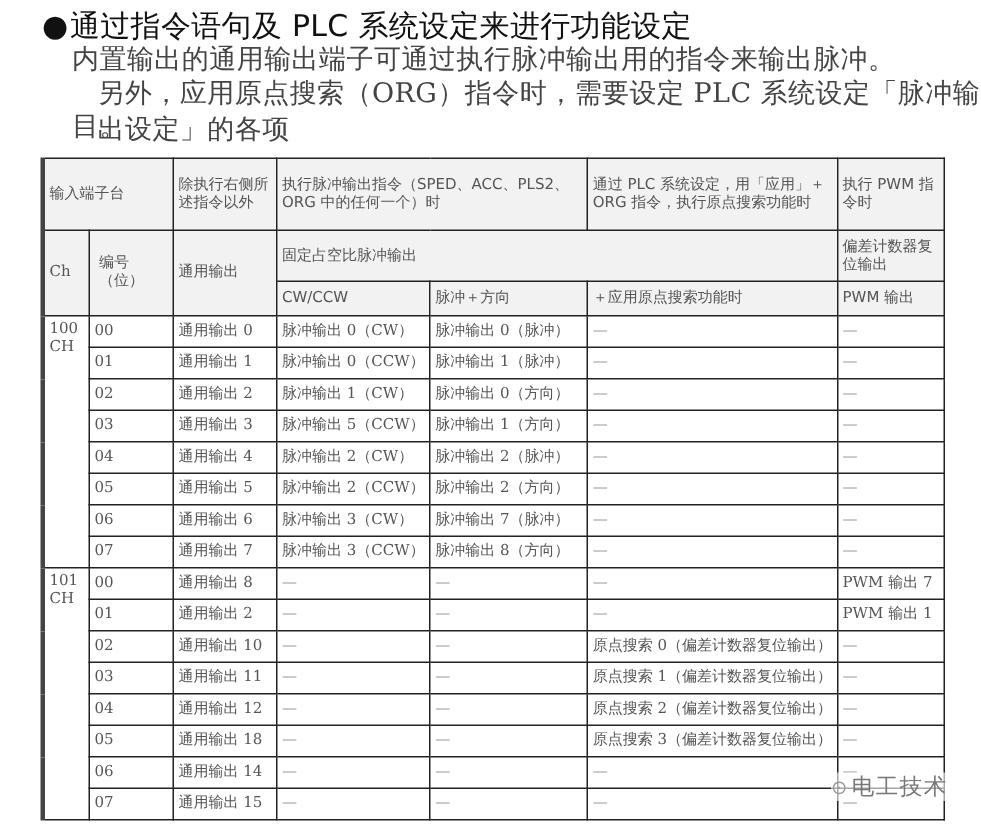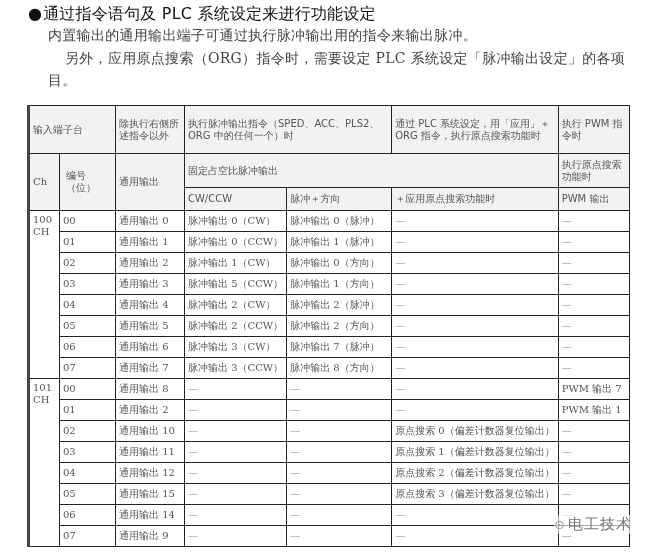--- a/index.html
+++ b/index.html
@@ -1,21 +1,21 @@
 <!DOCTYPE html>
 <html><head>
 <meta charset="utf-8">
 <style>
   html, body { margin: 0; padding: 0; background: #ffffff; }
   body { width: 654px; height: 556px; position: relative; overflow: hidden;
          font-family: "DejaVu Sans", "Liberation Sans", sans-serif; color: #222; }
-  .heading { position: absolute; left: 28px; top: 4px; font-size: 16px; color: #111;
+  .heading { position: absolute; left: 28px; top: 4px; font-size: 20px; color: #111;
              font-family: "DejaVu Sans", sans-serif; letter-spacing: 0.2px; }
   .heading .bullet { margin-right: 1px; }
-  .para { position: absolute; left: 48px; font-size: 14px; color: #444;
+  .para { position: absolute; left: 48px; font-size: 18px; color: #444;
           font-family: "DejaVu Serif", "Liberation Serif", serif; letter-spacing: 0.3px; }
   table.io { position: absolute; left: 27px; top: 105px; border-collapse: collapse;
              table-layout: fixed; font-size: 10px; color: #555; }
   table.io td { border: 1px solid #222; padding: 0 3px; vertical-align: middle;
                 line-height: 12px; overflow: hidden; white-space: nowrap; }
   table.io td.wrap { white-space: normal; }
   table.io tr.h1 td, table.io tr.h2 td, table.io tr.h3 td { background: #f2f2f2; }
   table.io tr.h1 { height: 48px; }
   table.io tr.h2 { height: 34px; }
   table.io tr.h3 { height: 23px; }
@@ -54,21 +54,21 @@
       <td class="wrap">除执行右侧所述指令以外</td>
       <td colspan="2" class="wrap">执行脉冲输出指令（SPED、ACC、PLS2、ORG 中的任何一个）时</td>
       <td class="wrap">通过 PLC 系统设定，用「应用」＋ORG 指令，执行原点搜索功能时</td>
       <td class="wrap">执行 PWM 指令时</td>
     </tr>
     <tr class="h2">
       <td rowspan="2" class="outer-left serif">Ch</td>
       <td rowspan="2" class="wrap" style="padding-left:6px;">编号（位）</td>
       <td rowspan="2">通用输出</td>
       <td colspan="3">固定占空比脉冲输出</td>
-      <td class="wrap">执行原点搜索功能时</td>
+      <td class="wrap">偏差计数器复位输出</td>
     </tr>
     <tr class="h3">
       <td>CW/CCW</td>
       <td>脉冲＋方向</td>
       <td>＋应用原点搜索功能时</td>
       <td>PWM 输出</td>
     </tr>
   <tr class="data">
         <td rowspan="8" class="outer-left top serif wrap">100 CH</td>
         <td class="serif">00</td>
@@ -170,37 +170,37 @@
       <tr class="data">
         <td class="serif">04</td>
         <td class="serif">通用输出 12</td>
         <td class="serif dash">—</td>
         <td class="serif dash">—</td>
         <td class="serif">原点搜索 2（偏差计数器复位输出）</td>
         <td class="serif dash">—</td>
       </tr>
       <tr class="data">
         <td class="serif">05</td>
-        <td class="serif">通用输出 15</td>
+        <td class="serif">通用输出 18</td>
         <td class="serif dash">—</td>
         <td class="serif dash">—</td>
         <td class="serif">原点搜索 3（偏差计数器复位输出）</td>
         <td class="serif dash">—</td>
       </tr>
       <tr class="data">
         <td class="serif">06</td>
         <td class="serif">通用输出 14</td>
         <td class="serif dash">—</td>
         <td class="serif dash">—</td>
         <td class="serif dash">—</td>
         <td class="serif dash">—</td>
       </tr>
       <tr class="data">
         <td class="serif">07</td>
-        <td class="serif">通用输出 9</td>
+        <td class="serif">通用输出 15</td>
         <td class="serif dash">—</td>
         <td class="serif dash">—</td>
         <td class="serif dash">—</td>
         <td class="serif dash">—</td>
       </tr>
     </tbody>
 </table>
 
 <div class="watermark">
   <span class="wm-icon">⊙</span><span>电工技术</span>

